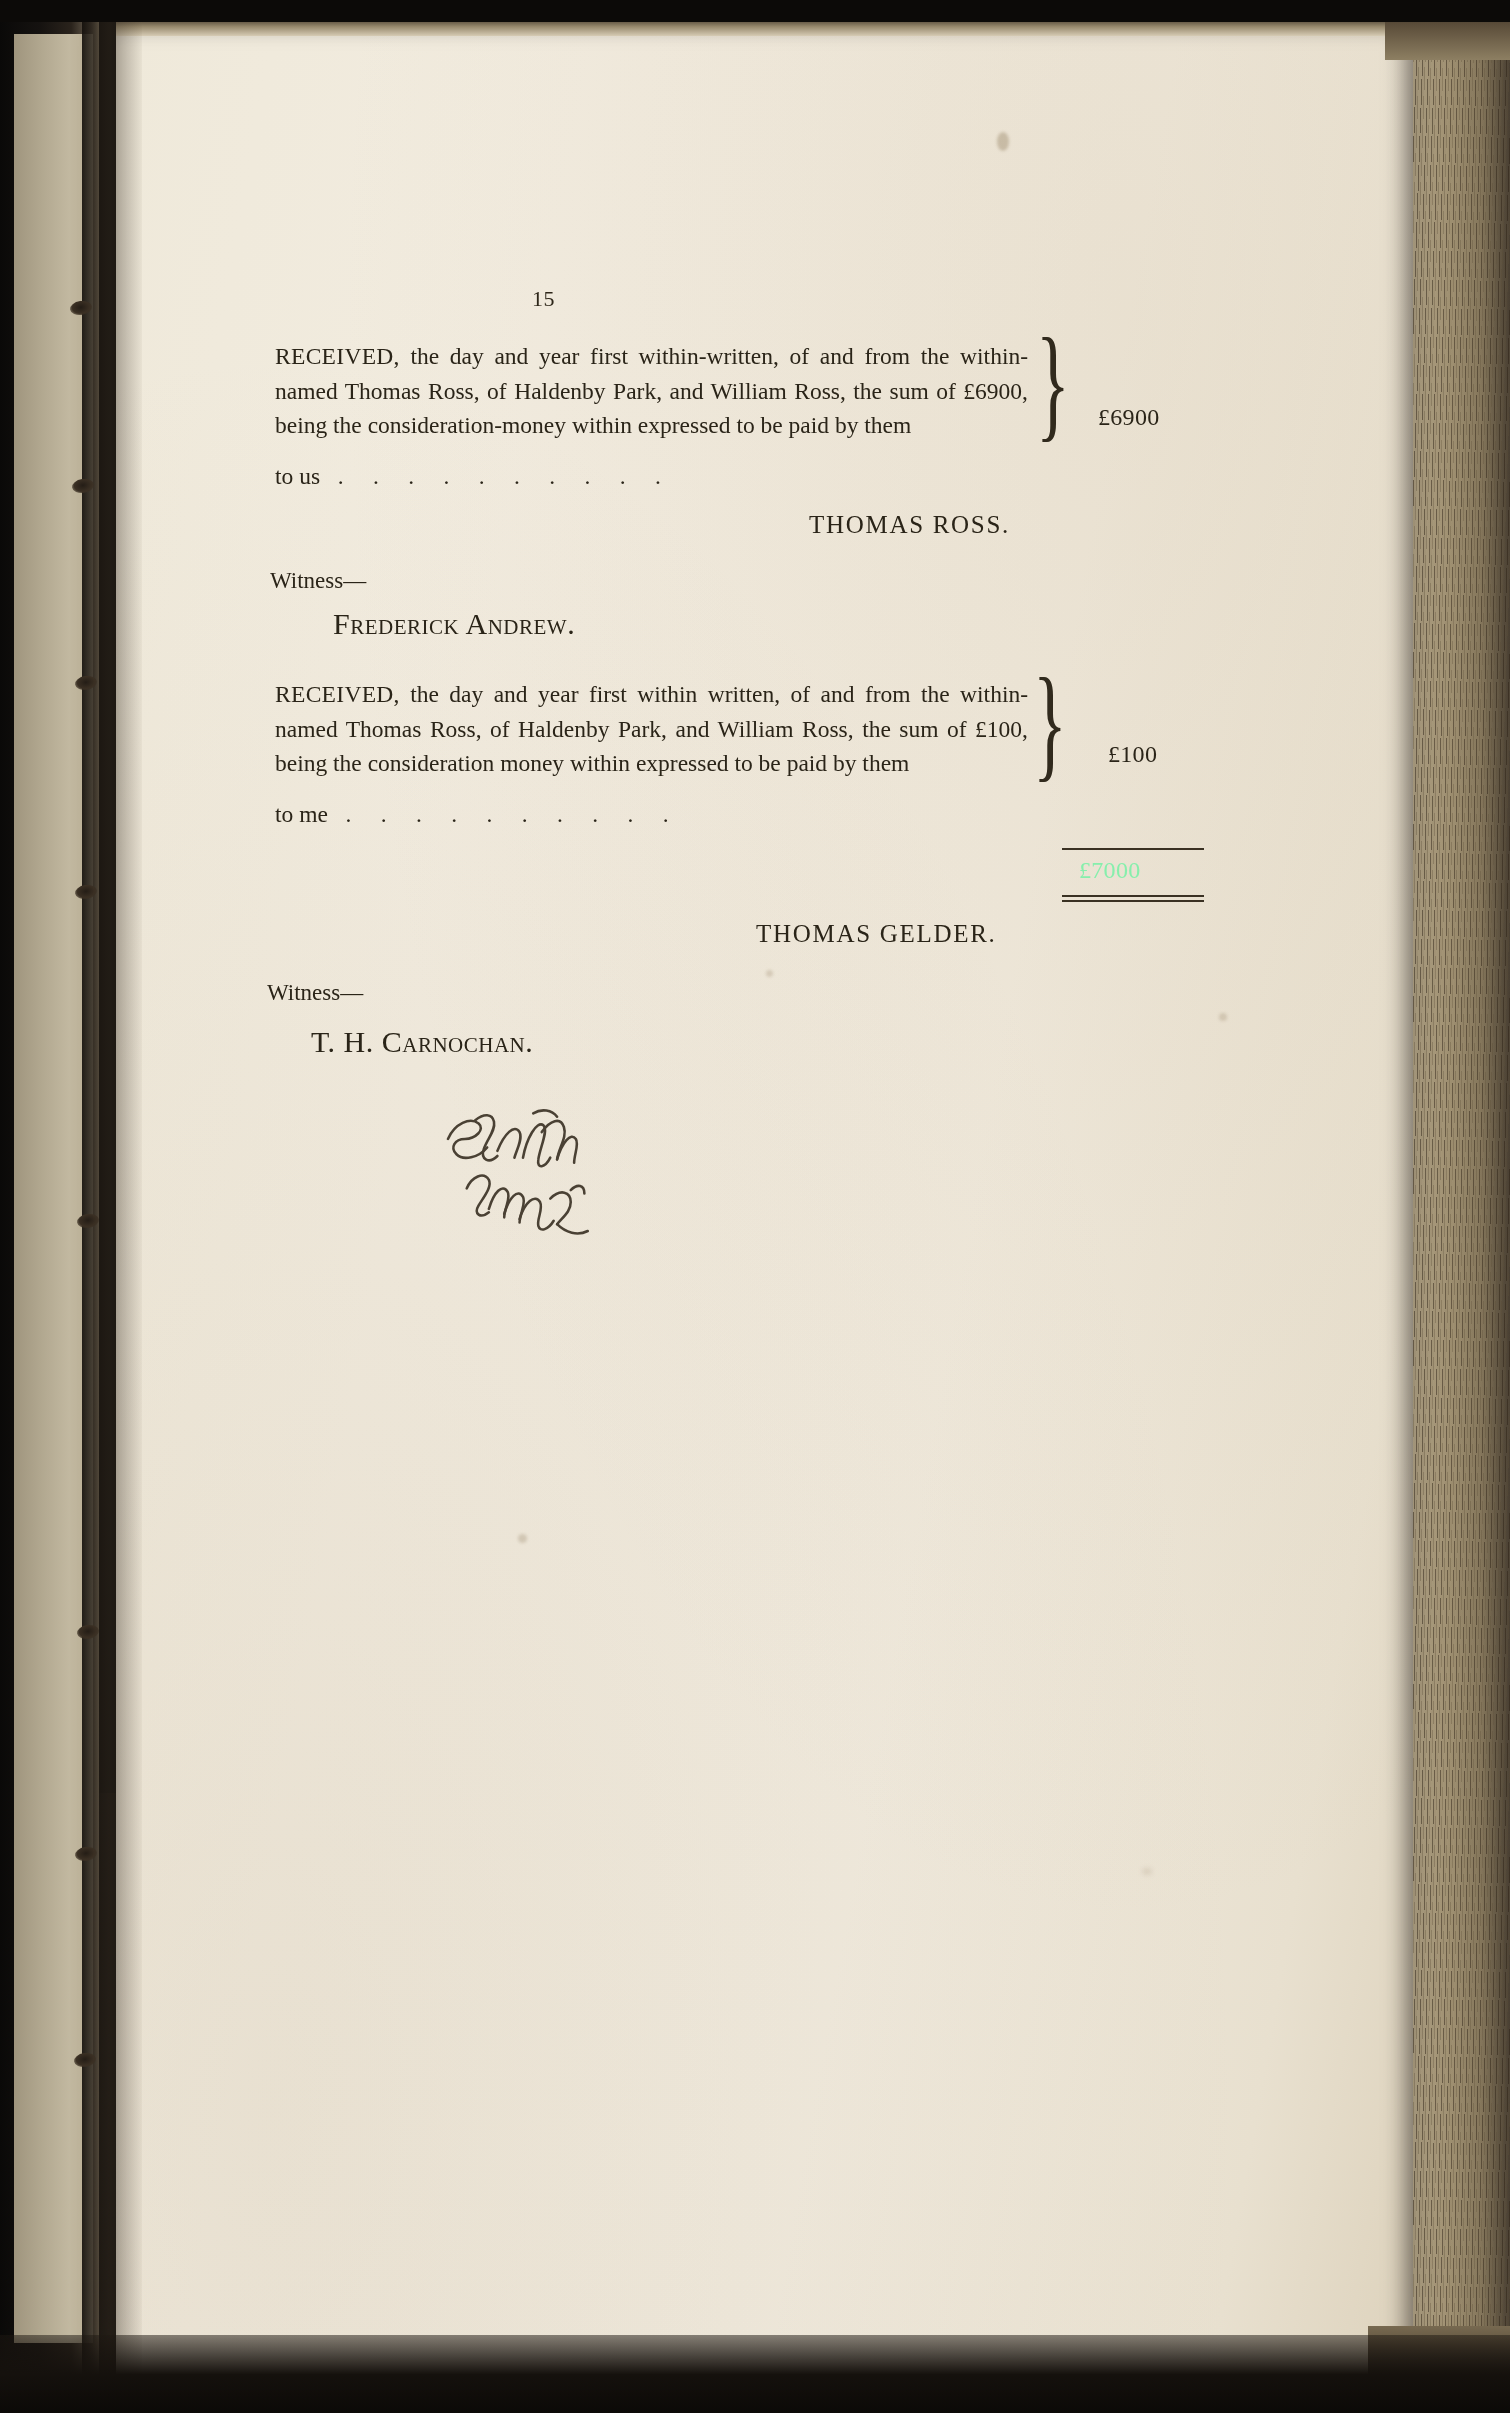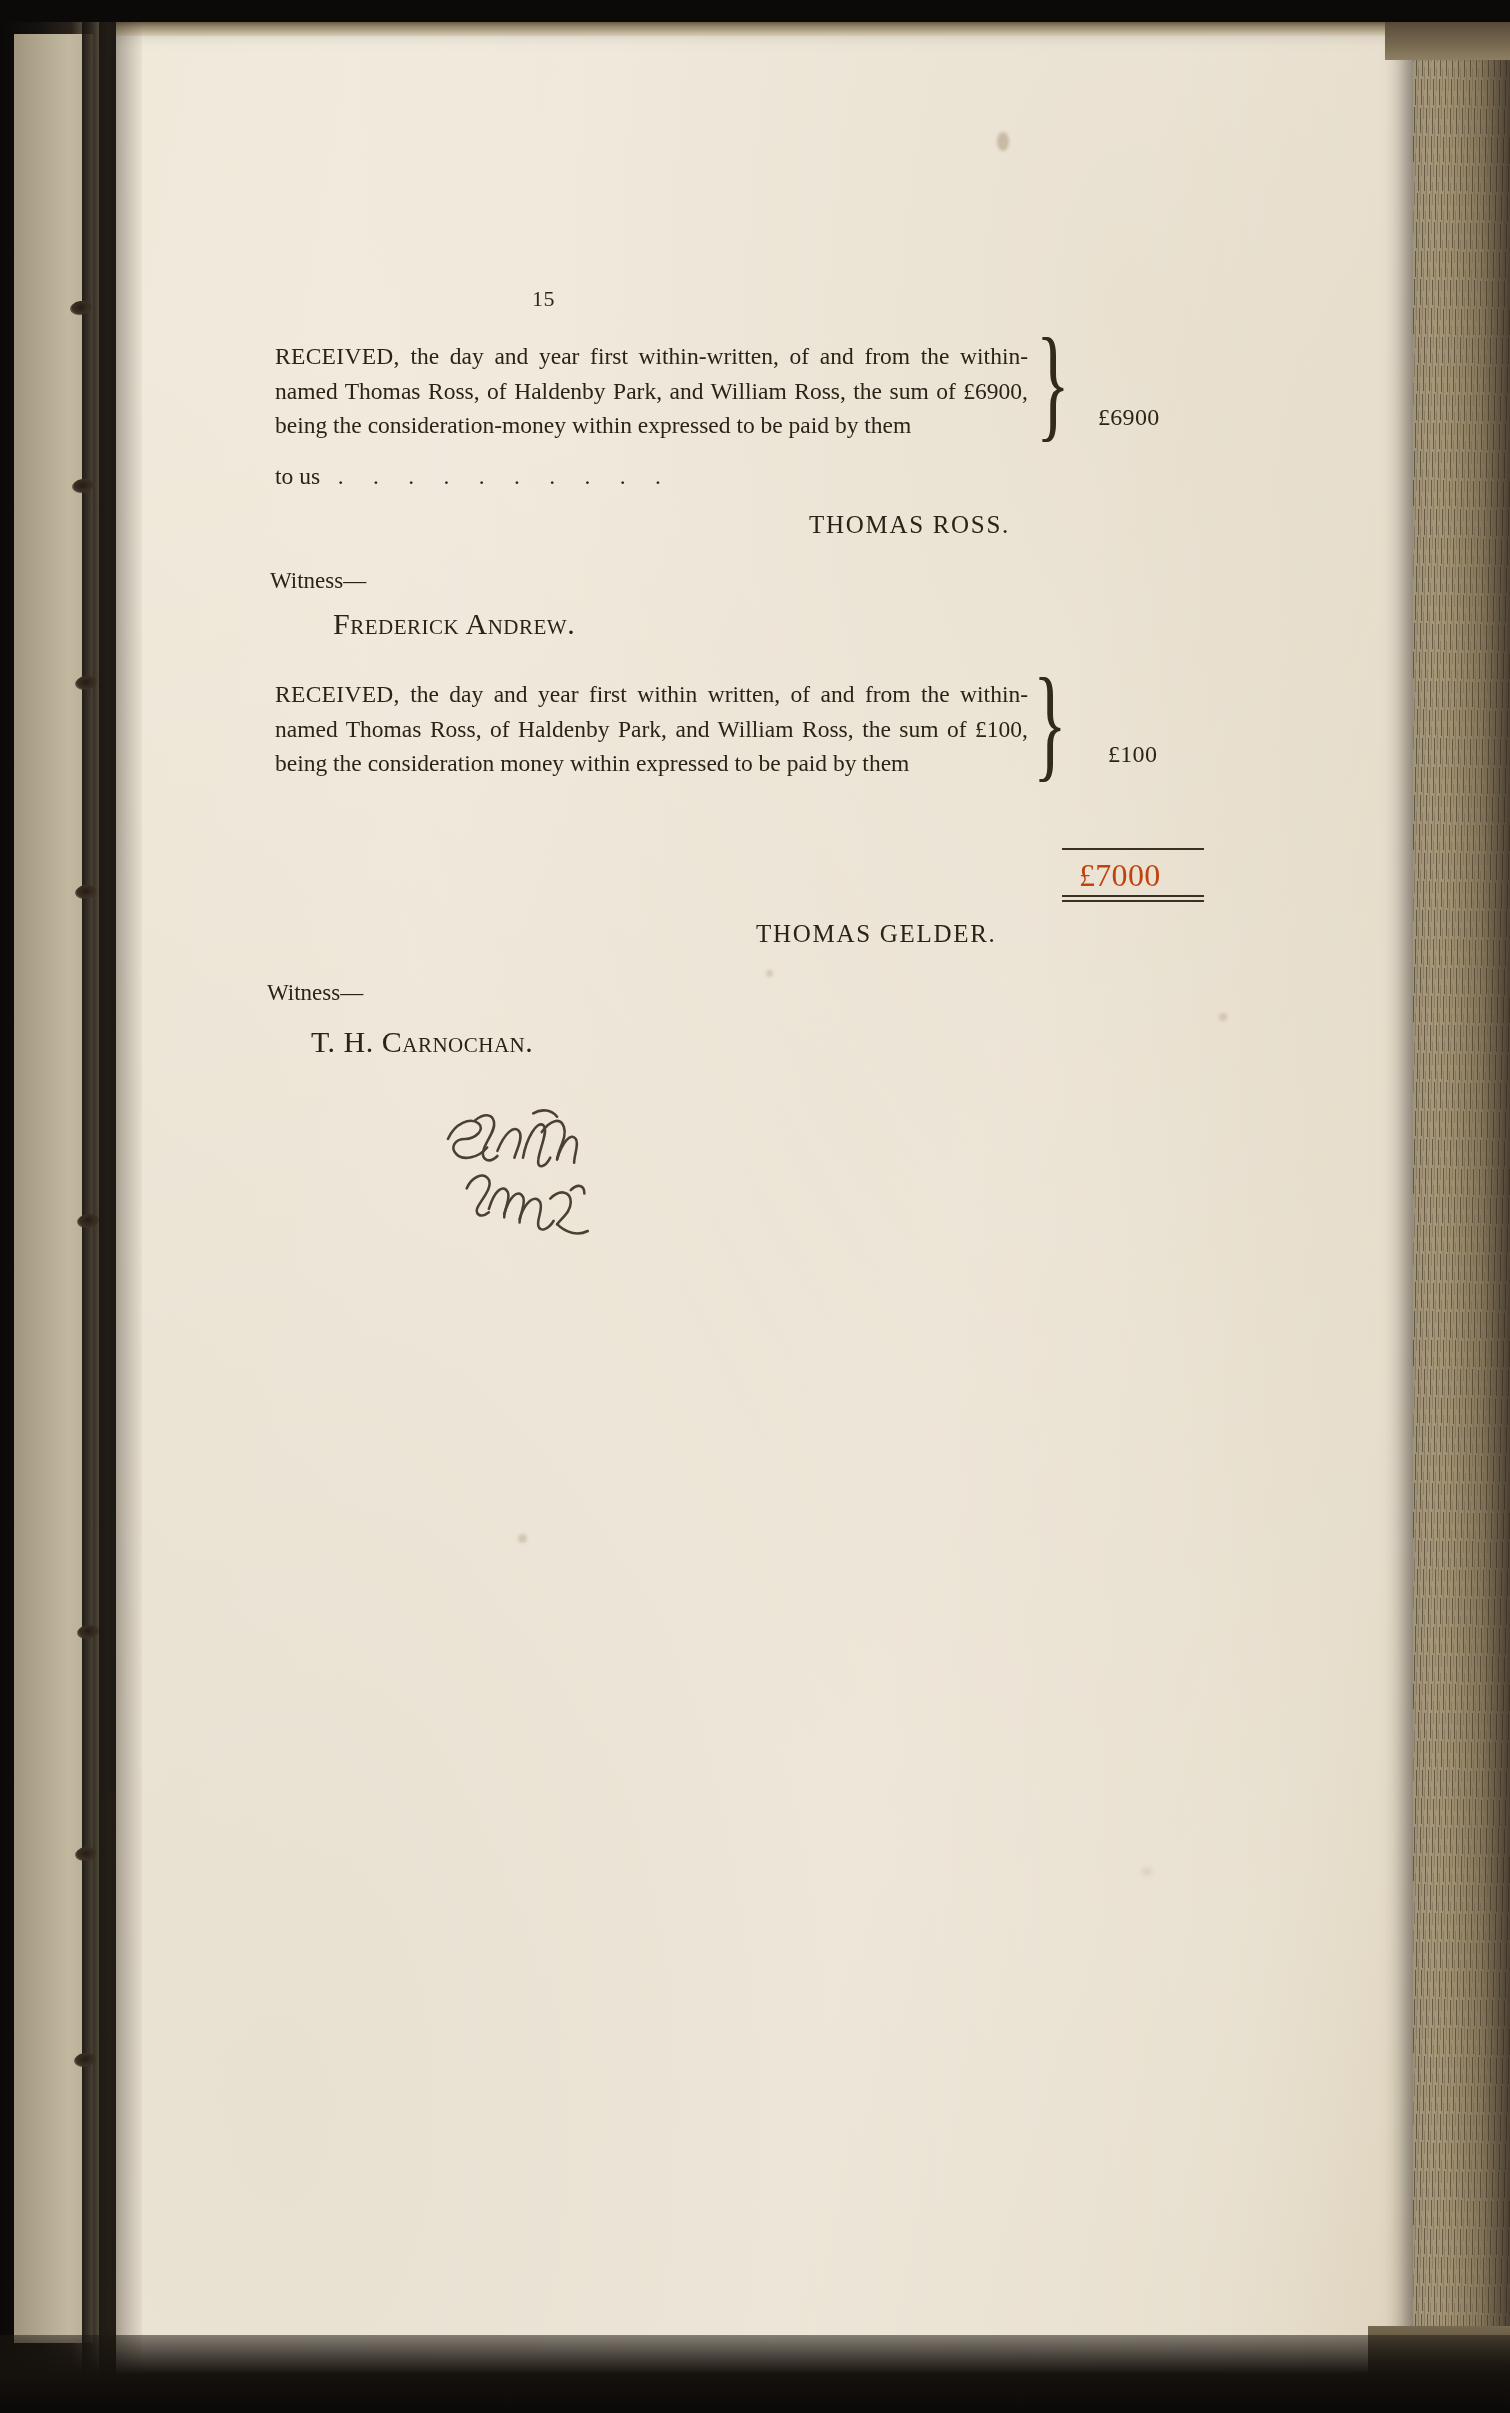--- a/index.html
+++ b/index.html
@@ -171,22 +171,22 @@
     transform-origin: left center;
   }
   .amount {
     position: absolute;
     font-size: 24px;
     color: #2a2418;
     letter-spacing: 0.3px;
   }
   .total {
     position: absolute;
-    font-size: 32px;
-    color: #c2410c;
+    font-size: 24px;
+    color: #86efac;
     letter-spacing: 0.3px;
   }
   .total-rule-top, .total-rule-bot {
     position: absolute;
     height: 1.7px;
     background: #3a3123;
   }
 
   .signature-name {
     position: absolute;
@@ -269,20 +269,21 @@
 
     <div class="signature-name" style="left:693px; top:482px;">THOMAS ROSS.</div>
 
     <div class="witness-label" style="left:154px; top:539px;">Witness—</div>
     <div class="witness-name" style="left:217px; top:578px;">Frederick Andrew.</div>
 
     <div class="receipt" style="top:648px;">
       <span class="firstline">
         <span class="lead">RECEIVED,</span><span> the day and year first within written, of and from the within-named Thomas Ross, of Haldenby Park, and William Ross, the sum of £100, being the consideration money within expressed to  be paid by them</span>
       </span>
+      <span class="dotline"><span>to me</span>   <span>.     .     .     .     .     .     .     .     .     .</span></span>
     </div>
     <div class="brace" style="left:917px; top:629px;">}</div>
     <div class="amount" style="left:992px; top:712px;">£100</div>
 
     <div class="total-rule-top" style="left:946px; top:819px; width:142px;"></div>
     <div class="total" style="left:963px; top:828px;">£7000</div>
     <div class="total-rule-bot" style="left:946px; top:866px; width:142px;"></div>
     <div class="total-rule-bot" style="left:946px; top:871px; width:142px;"></div>
 
     <div class="signature-name" style="left:640px; top:891px;font-family:Liberation Serif, serif;">THOMAS GELDER.</div>

